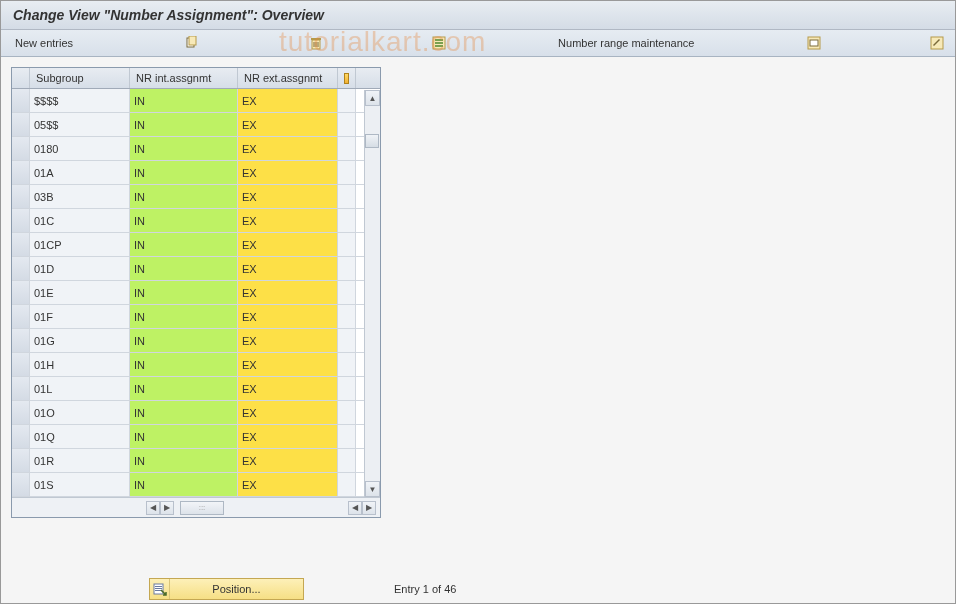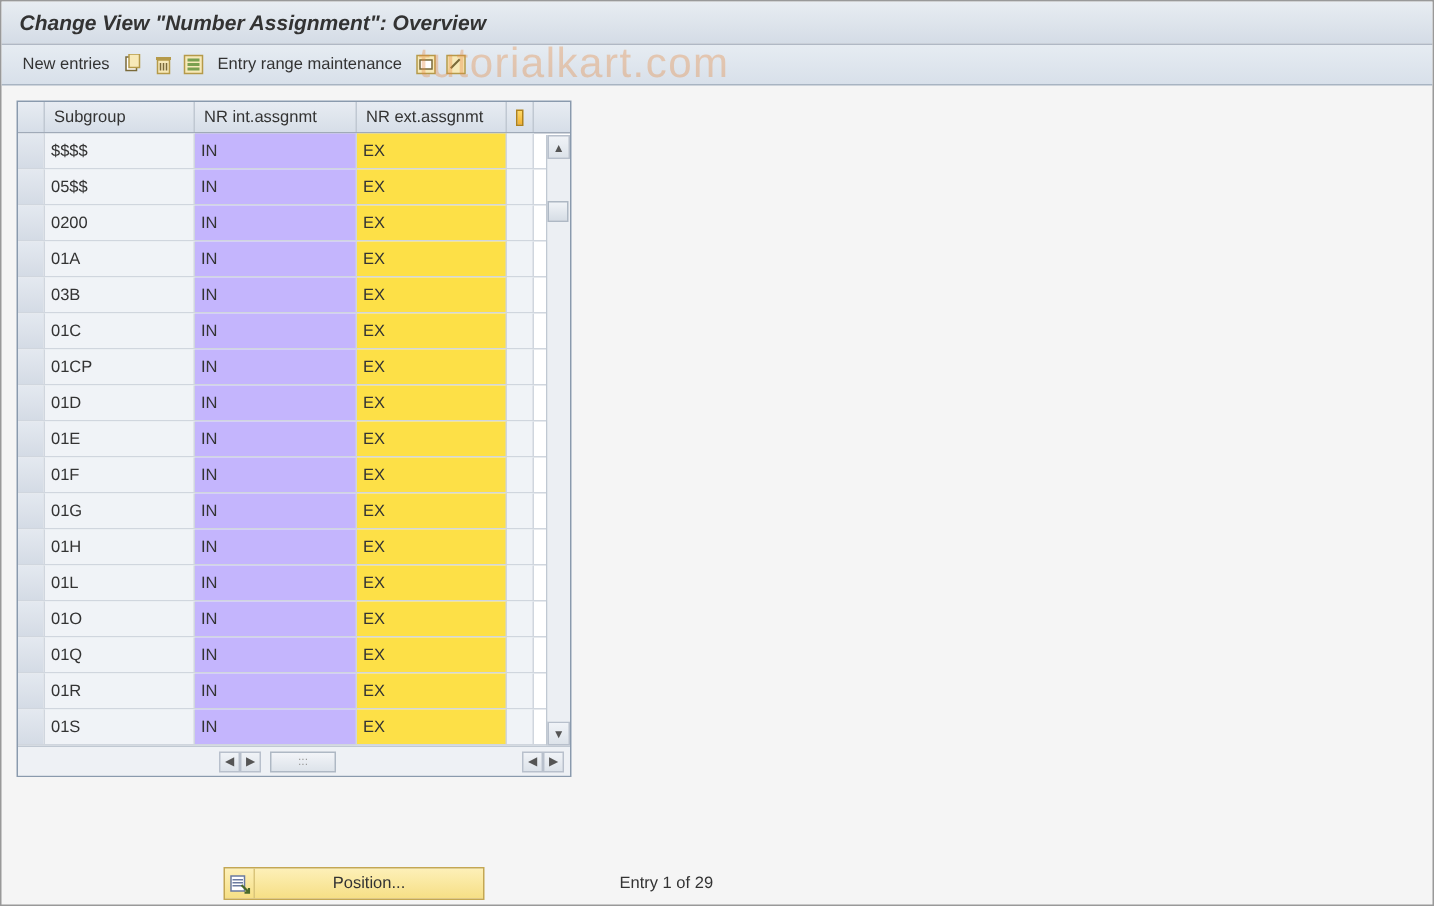--- a/index.html
+++ b/index.html
@@ -22,20 +22,21 @@
       color: #333;
       border-bottom: 1px solid #b0b8c4;
     }
     .toolbar {
       background: linear-gradient(to bottom, #e6ecf2, #d8e0ea);
       padding: 5px 10px;
       border-bottom: 1px solid #a8b4c2;
       display: flex;
       align-items: center;
       gap: 4px;
+      justify-content: space-between;
     }
     .toolbar-text {
       color: #333;
       font-size: 11px;
       padding: 0 4px;
     }
     .toolbar-icon {
       width: 16px;
       height: 16px;
       display: inline-flex;
@@ -103,21 +104,21 @@
       width: 18px;
       background: linear-gradient(to bottom, #e4e9f0, #d4dbe5);
       cursor: pointer;
     }
     .row .col-sub {
       width: 100px;
       background: #f0f3f7;
     }
     .row .col-int {
       width: 108px;
-      background: #c4b5fd;
+      background: #bef264;
     }
     .row .col-ext {
       width: 100px;
       background: #fde047;
     }
     .row .col-pad {
       width: 18px;
       background: #f0f3f7;
     }
     .scrollbar-v {
@@ -195,21 +196,21 @@
       align-items: center;
       padding-left: 138px;
       gap: 90px;
     }
     .position-btn {
       display: flex;
       align-items: center;
       background: linear-gradient(to bottom, #fdf0b8, #f6df85);
       border: 1px solid #c4a752;
       height: 22px;
-      width: 174px;
+      width: 155px;
       cursor: pointer;
     }
     .position-btn .icon-part {
       width: 20px;
       height: 20px;
       display: flex;
       align-items: center;
       justify-content: center;
       border-right: 1px solid #dac57a;
     }
@@ -260,21 +261,21 @@
       </svg>
   </span>
   <span class="toolbar-icon">
     <svg width="14" height="14" viewBox="0 0 14 14">
         <rect x="1" y="1" width="12" height="12" fill="#f7e9b8" stroke="#b59a4a"></rect>
         <rect x="3" y="3" width="8" height="2" fill="#7aa050"></rect>
         <rect x="3" y="6" width="8" height="2" fill="#7aa050"></rect>
         <rect x="3" y="9" width="8" height="2" fill="#7aa050"></rect>
       </svg>
   </span>
-  <span class="toolbar-text">Entry range maintenance</span>
+  <span class="toolbar-text">Number range maintenance</span>
   <span class="toolbar-icon">
     <svg width="14" height="14" viewBox="0 0 14 14">
         <rect x="1" y="1" width="12" height="12" fill="#f7e9b8" stroke="#b59a4a"></rect>
         <rect x="3" y="4" width="8" height="6" fill="#fff" stroke="#7a6a3a"></rect>
       </svg>
   </span>
   <span class="toolbar-icon">
     <svg width="14" height="14" viewBox="0 0 14 14">
         <rect x="1" y="1" width="12" height="12" fill="#f7e9b8" stroke="#b59a4a"></rect>
         <path d="M4 10 L10 4 L9 3 L3 9 Z" fill="#7a6a3a"></path>
@@ -305,21 +306,21 @@
         </div>
         <div class="row">
           <div class="cell col-sel"></div>
           <div class="cell col-sub">05$$</div>
           <div class="cell col-int">IN</div>
           <div class="cell col-ext">EX</div>
           <div class="cell col-pad"></div>
         </div>
         <div class="row">
           <div class="cell col-sel"></div>
-          <div class="cell col-sub">0200</div>
+          <div class="cell col-sub">0180</div>
           <div class="cell col-int">IN</div>
           <div class="cell col-ext">EX</div>
           <div class="cell col-pad"></div>
         </div>
         <div class="row">
           <div class="cell col-sel"></div>
           <div class="cell col-sub">01A</div>
           <div class="cell col-int">IN</div>
           <div class="cell col-ext">EX</div>
           <div class="cell col-pad"></div>
@@ -441,15 +442,15 @@
         <svg width="14" height="14" viewBox="0 0 14 14">
             <rect x="1" y="2" width="9" height="10" fill="#fff" stroke="#6a7aa0"></rect>
             <rect x="2" y="4" width="7" height="1" fill="#6a7aa0"></rect>
             <rect x="2" y="6" width="7" height="1" fill="#6a7aa0"></rect>
             <rect x="2" y="8" width="7" height="1" fill="#6a7aa0"></rect>
             <path d="M8 8 L13 13 M10 13 L13 13 L13 10" stroke="#4a6a2a" stroke-width="1.5" fill="none"></path>
           </svg>
       </div>
       <div class="text-part">Position...</div>
     </div>
-    <div class="entry-text">Entry 1 of 29</div>
+    <div class="entry-text">Entry 1 of 46</div>
   </div>
 </div>
 
 </body></html>

